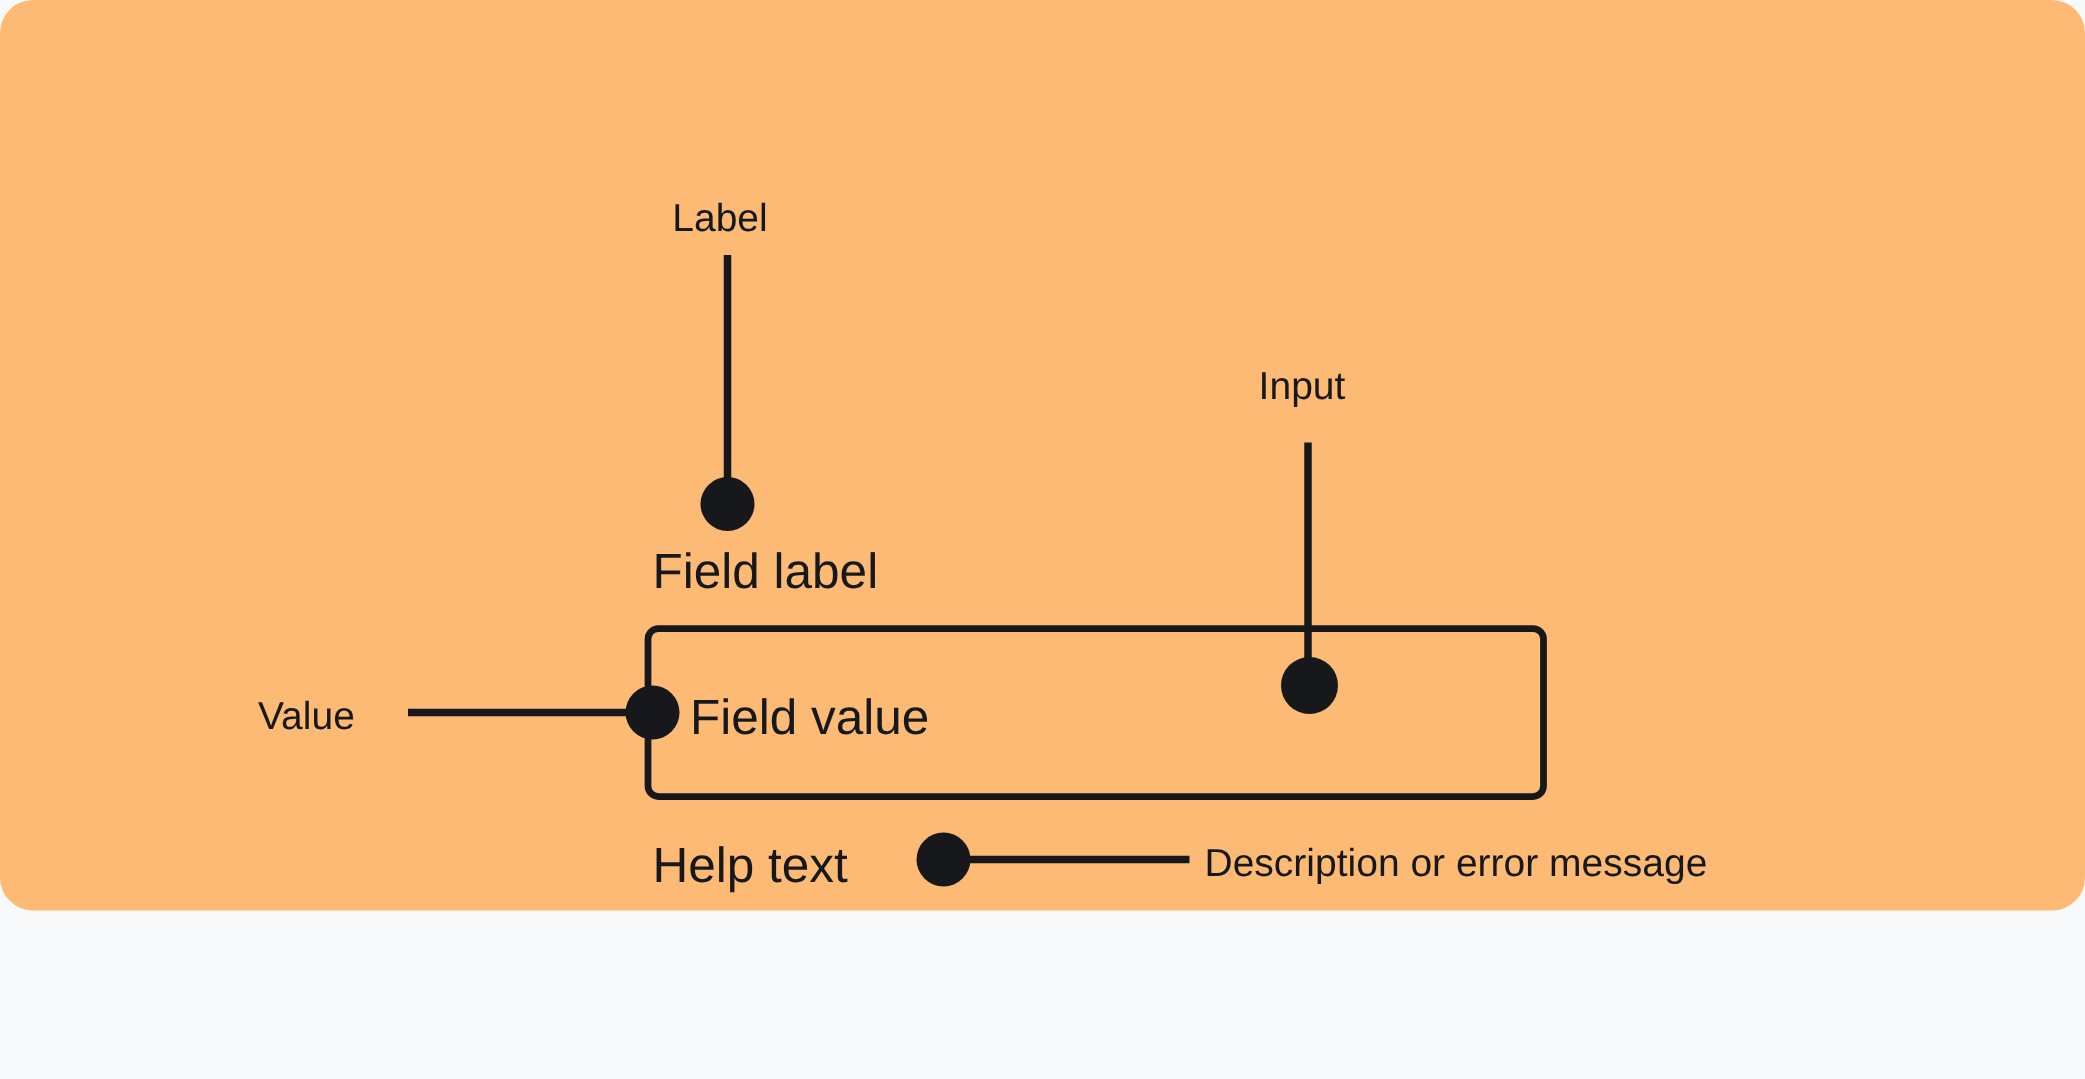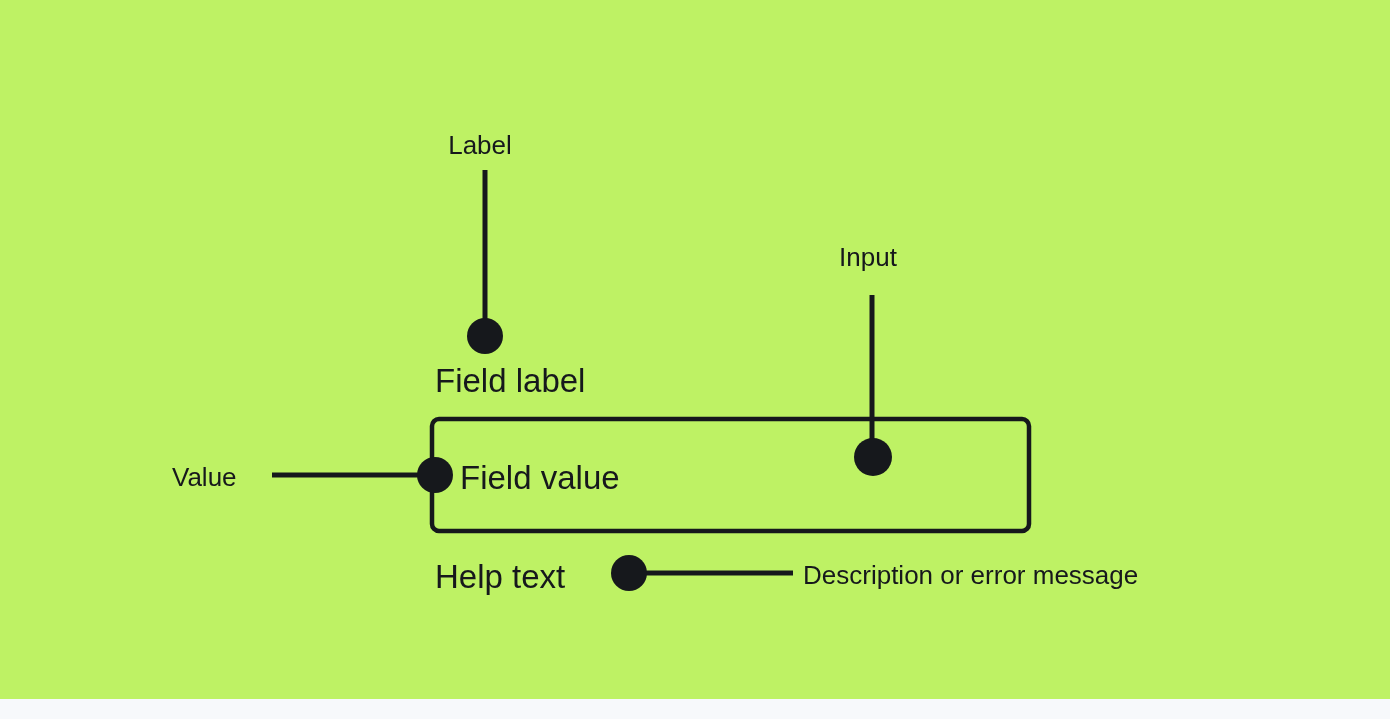--- a/index.html
+++ b/index.html
@@ -10,22 +10,23 @@
   body {
     width: 1390px;
     height: 719px;
     background: #f7f9fb;
     font-family: "Liberation Sans", sans-serif;
     overflow: hidden;
   }
   #stage {
     position: relative;
     width: 1390px;
-    height: 699px;
-    background: #bef264;
+    height: 607px;
+    background: #fdba74;
+    border-radius: 22px;
   }
   #diagram-svg {
     position: absolute;
     top: 0;
     left: 0;
     width: 1390px;
     height: 719px;
     display: block;
   }
   .callout-text {

